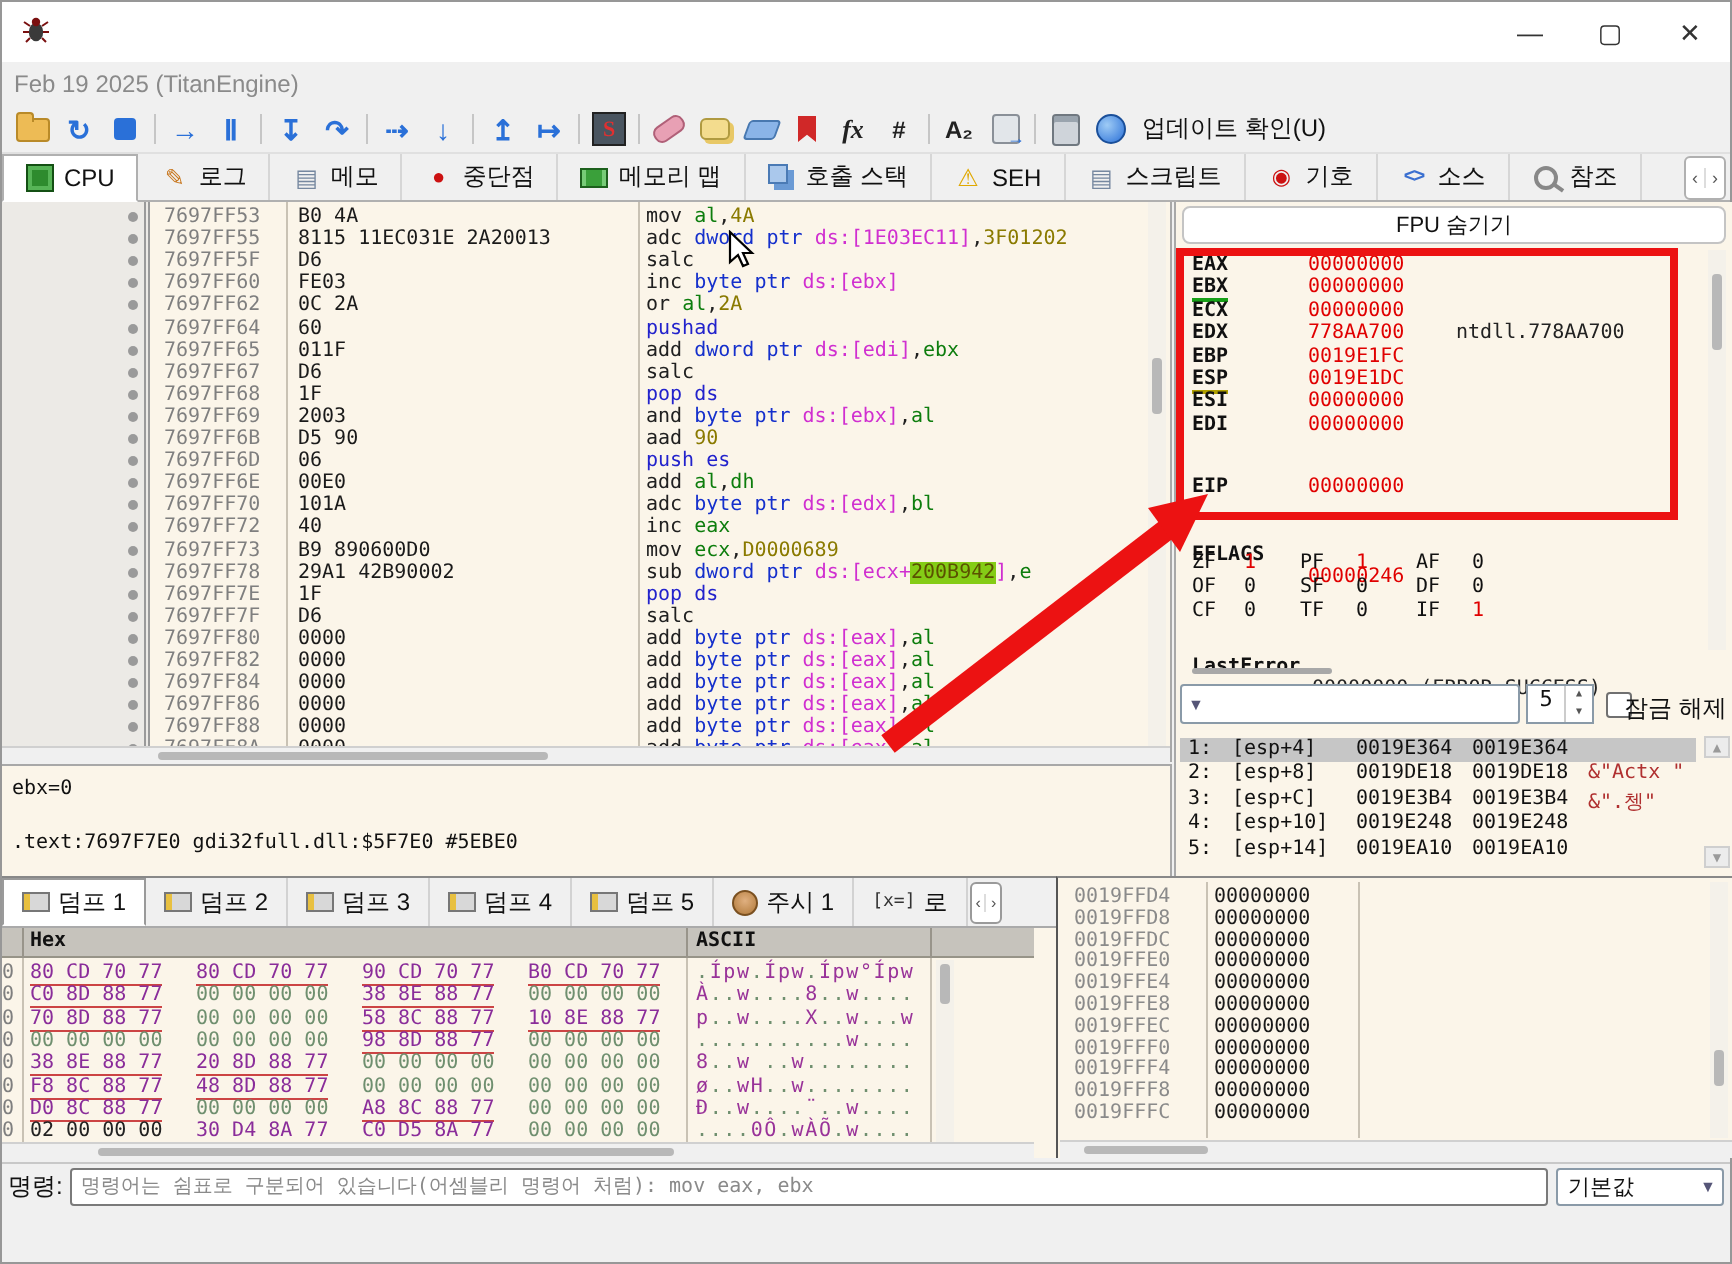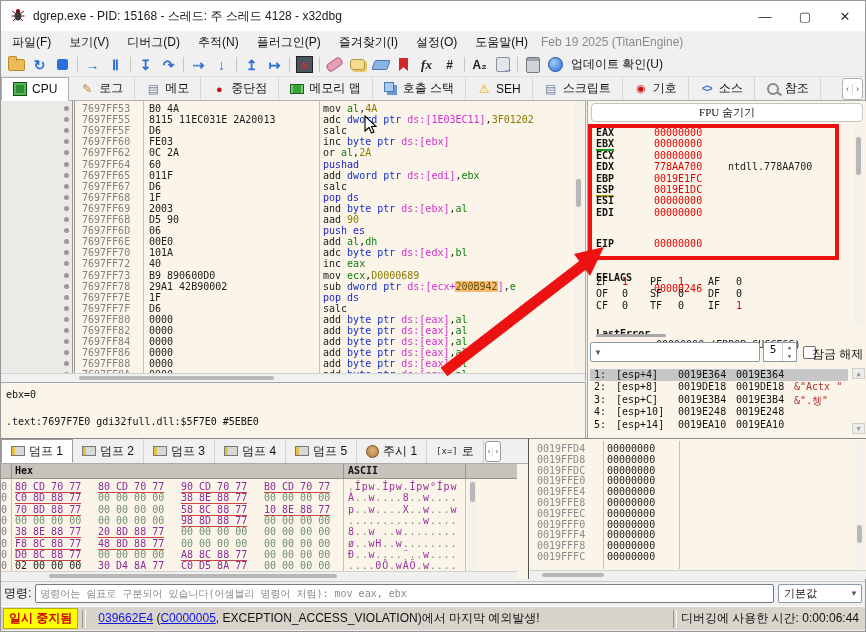--- a/index.html
+++ b/index.html
@@ -64,21 +64,21 @@
   .disasm{position:absolute;left:0;top:100px;width:585px;height:280px;background:#fbf5e9;overflow:hidden;border-right:1px solid #a8a8a8;box-sizing:border-box}
   .d-side{position:absolute;left:0;top:0;width:74px;height:272px;background:#eceae6;border-right:3px double #9a9a9a;box-sizing:border-box}
   .d-colline{position:absolute;top:0;width:1px;height:272px;background:#c9c2b4}
   .drow{position:absolute;left:0;width:585px;height:11px}
   .drow .dot{position:absolute;left:63px;top:3px;width:5px;height:5px;border-radius:50%;background:#9a9a9a}
   .drow .addr{position:absolute;left:81px;color:#7f7f7f}
   .drow .bytes{position:absolute;left:148px;color:#1a1a1a}
   .drow .instr{position:absolute;left:322px}
   .mn{color:#202020}.ptr{color:#1530cc}.seg{color:#d02fd0}.mem{color:#d02fd0}
   .reg{color:#0d7d0d}.imm{color:#8a7a00}.stk{color:#2222cc}
-  .hl{background:#fdba74;color:#5a5200}
+  .hl{background:#84cc16;color:#5a5200}
   .hscroll{position:absolute;height:8px;background:#f0f0f0;border-top:1px solid #d0d0d0}
   .hthumb{position:absolute;top:2px;height:4px;background:#b8b8b8;border-radius:2px}
   .vscroll{position:absolute;width:9px;background:#f4f1ea}
   .vthumb{position:absolute;left:2px;width:5px;background:#b8b8b8;border-radius:2px}
   .infobox{position:absolute;left:0;top:381px;width:585px;height:56px;background:#fbf5e9;border-top:1px solid #a8a8a8;border-right:1px solid #a8a8a8;box-sizing:border-box}
   .infobox div{position:absolute;left:5px}
   
   .regs{position:absolute;left:586px;top:100px;width:280px;height:337px;background:#fbf5e9;overflow:hidden}
   .fpu-btn{position:absolute;left:3px;top:2px;width:270px;height:17px;background:#fff;border:1px solid #c4c4c4;border-radius:4px;display:flex;align-items:center;justify-content:center;font-size:11px}
   .rrow{position:absolute;height:11px}
@@ -149,39 +149,28 @@
 <div class="win">
 
   <div class="titlebar">
     <span class="appicon">
       <svg width="16" height="16">
           <ellipse cx="8" cy="9" rx="3.6" ry="4.6" fill="#3a3a3a"></ellipse>
           <circle cx="8" cy="4" r="2.1" fill="#7a1010"></circle>
           <path stroke="#7a1010" stroke-width="1" fill="none" d="M5 6 L2 4 M4.5 9 L1.5 9 M5 12 L3 14 M11 6 L14 4 M11.5 9 L14.5 9 M11 12 L13 14"></path>
         </svg>
     </span>
-    <span class="title">dgrep.exe - PID: 15168 - 스레드: 주 스레드 4128 - x32dbg</span>
     <span class="capbtns">
       <span class="cap">—</span>
       <span class="cap">▢</span>
       <span class="cap">✕</span>
     </span>
   </div>
 
   <div class="menubar">
-    <span id="menu-items" style="display:flex">
-        <span class="menu-item">파일(F)</span>
-        <span class="menu-item">보기(V)</span>
-        <span class="menu-item">디버그(D)</span>
-        <span class="menu-item">추적(N)</span>
-        <span class="menu-item">플러그인(P)</span>
-        <span class="menu-item">즐겨찾기(I)</span>
-        <span class="menu-item">설정(O)</span>
-        <span class="menu-item">도움말(H)</span>
-      </span>
     <span class="build">Feb 19 2025 (TitanEngine)</span>
   </div>
 
   <div class="toolbar">
     <span id="tb-icons" style="display:flex;align-items:center">
         <span class="tb">
           <span class="sh-folder"></span>
         </span>
         <span class="tb">↻</span>
         <span class="tb">
@@ -303,21 +292,21 @@
     <div class="hscroll" style="left:0;top:272px;width:584px"><div class="hthumb" style="left:78px;width:195px"></div></div>
     <div class="vscroll" style="left:573px;top:0;height:272px"><div class="vthumb" style="top:78px;height:28px"></div></div>
   </div>
 
   <div class="infobox mono">
     <div style="top:6px">ebx=0</div>
     <div style="top:33px">.text:7697F7E0 gdi32full.dll:$5F7E0 #5EBE0</div>
   </div>
 
   <div class="regs mono" style="border-left:1px solid #a8a8a8">
-    <div class="fpu-btn" style="font-family:Liberation Serif, serif">FPU 숨기기</div>
+    <div class="fpu-btn" style="font-family:Liberation Sans, sans-serif">FPU 숨기기</div>
     <div id="regrows"><div class="rrow" style="top: 26px;"><span class="rname ">EAX</span><span class="rval">00000000</span></div><div class="rrow" style="top: 37.4px;"><span class="rname u-g">EBX</span><span class="rval">00000000</span></div><div class="rrow" style="top: 48.8px;"><span class="rname ">ECX</span><span class="rval">00000000</span></div><div class="rrow" style="top: 60.2px;"><span class="rname ">EDX</span><span class="rval">778AA700</span><span class="rnote">ntdll.778AA700</span></div><div class="rrow" style="top: 71.6px;"><span class="rname ">EBP</span><span class="rval">0019E1FC</span></div><div class="rrow" style="top: 83px;"><span class="rname u-y">ESP</span><span class="rval">0019E1DC</span></div><div class="rrow" style="top: 94.4px;"><span class="rname ">ESI</span><span class="rval">00000000</span></div><div class="rrow" style="top: 105.8px;"><span class="rname ">EDI</span><span class="rval">00000000</span></div><div class="rrow" style="top: 137px;"><span class="rname">EIP</span><span class="rval">00000000</span></div></div>
     <div class="rrow" style="top:160px">
       <span class="rname">EFLAGS</span>
       <span class="rval" style="left:66px">00000246</span>
     </div>
     <div id="flagrows"><div class="rrow" style="top: 175px;"><span class="fl-l" style="position: absolute; left: 8px;">ZF</span><span class="fl-1" style="position: absolute; left: 34px;">1</span><span class="fl-l" style="position: absolute; left: 62px;">PF</span><span class="fl-1" style="position: absolute; left: 90px;">1</span><span class="fl-l" style="position: absolute; left: 120px;">AF</span><span class="fl-0" style="position: absolute; left: 148px;">0</span></div><div class="rrow" style="top: 187px;"><span class="fl-l" style="position: absolute; left: 8px;">OF</span><span class="fl-0" style="position: absolute; left: 34px;">0</span><span class="fl-l" style="position: absolute; left: 62px;">SF</span><span class="fl-0" style="position: absolute; left: 90px;">0</span><span class="fl-l" style="position: absolute; left: 120px;">DF</span><span class="fl-0" style="position: absolute; left: 148px;">0</span></div><div class="rrow" style="top: 199px;"><span class="fl-l" style="position: absolute; left: 8px;">CF</span><span class="fl-0" style="position: absolute; left: 34px;">0</span><span class="fl-l" style="position: absolute; left: 62px;">TF</span><span class="fl-0" style="position: absolute; left: 90px;">0</span><span class="fl-l" style="position: absolute; left: 120px;">IF</span><span class="fl-1" style="position: absolute; left: 148px;">1</span></div></div>
     <div class="rrow" style="top:216px">
       <span class="rname">LastError</span>
       <span class="rnote" style="left:68px">00000000 (ERROR_SUCCESS)</span>
     </div>
@@ -388,27 +377,20 @@
 
   <div class="cmd">
     <label>명령:</label>
     <input type="text" placeholder="명령어는 쉼표로 구분되어 있습니다(어셈블리 명령어 처럼): mov eax, ebx" style="">
     <span class="combo">
       <span class="cv">기본값</span>
       <span class="ca">▼</span>
     </span>
   </div>
 
-  <div class="status">
-    <span class="badge">일시 중지됨</span>
-    <span class="sgroove"></span>
-    <span class="smsg"><span class="slink">039662E4</span><span> (</span><span class="slink">C0000005</span><span>, EXCEPTION_ACCESS_VIOLATION)에서 마지막 예외발생!</span></span>
-    <span class="sgroove"></span>
-    <span class="stime">디버깅에 사용한 시간: 0:00:06:44</span>
-  </div>
 
   <div class="redbox"></div>
 
   <svg class="overlay">
     <line x1="443" y1="371" x2="582" y2="264" stroke="#ec1212" stroke-width="11"></line>
     <polygon points="603,246 589,275 573,253" fill="#ec1212"></polygon>
   </svg>
   <svg class="overlay" style="width:20px;height:22px;left:362px;top:114px">
     <path d="M2,1 L2,16 L6,12.5 L8.5,18 L11,17 L8.5,11.5 L13,11.5 Z" fill="#fff" stroke="#000" stroke-width="1.1"></path>
   </svg>

